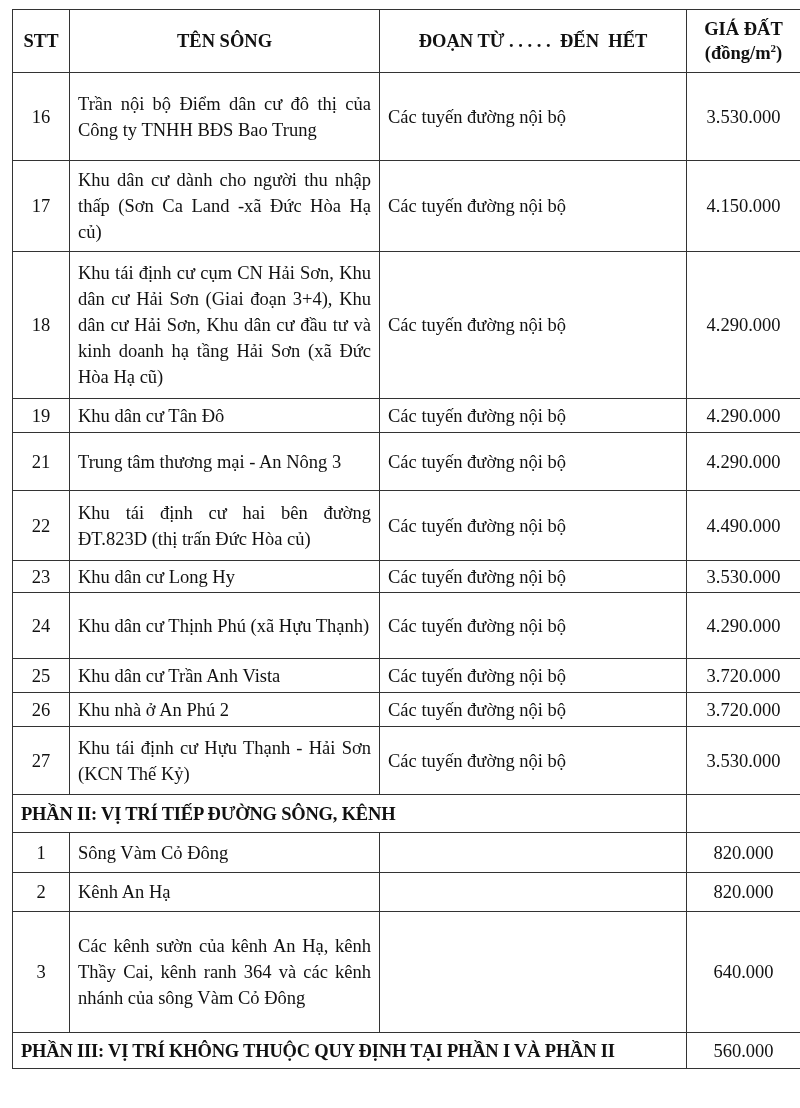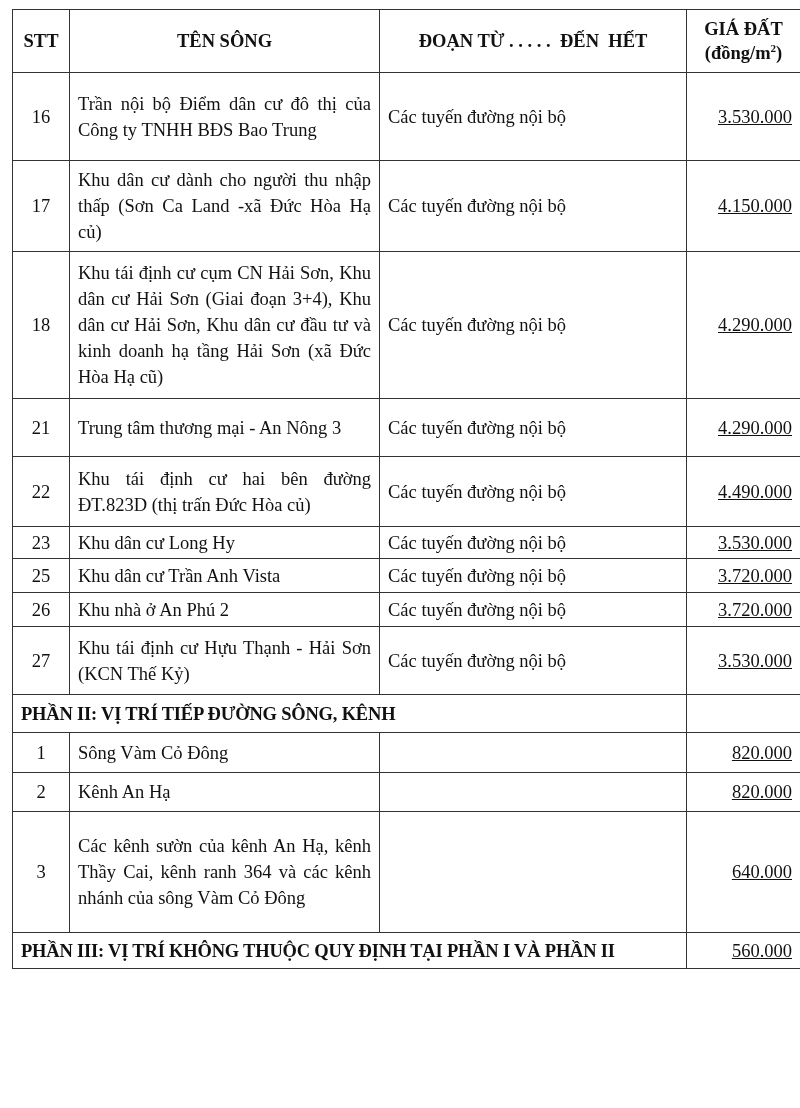--- a/index.html
+++ b/index.html
@@ -5,21 +5,21 @@
   html, body { margin: 0; padding: 0; background: #ffffff; }
   body { width: 800px; height: 1108px; overflow: hidden; position: relative;
          font-family: "Liberation Serif", "DejaVu Serif", serif; color: #111; }
   table.land { position: absolute; left: 12px; top: 9px; border-collapse: collapse;
                width: 788px; table-layout: fixed; font-size: 18.5px; line-height: 26px; }
   table.land td, table.land th { border: 1.5px solid #333; padding: 0 8px; vertical-align: middle; }
   table.land th { font-weight: bold; text-align: center; line-height: 24px; }
   col.c-stt { width: 57px; } col.c-name { width: 310px; } col.c-seg { width: 307px; } col.c-price { width: 114px; }
   td.stt { text-align: center; }
   td.name { text-align: justify; text-align-last: left; }
-  td.price { text-align: right; padding-right: 16px; text-decoration: underline; }
+  td.price { text-align: center; padding-right: 16px; }
   td.section { font-weight: bold; text-align: left; padding-left: 10px; letter-spacing: -0.2px; }
   sup { font-size: 11px; line-height: 0; }
 </style>
 </head>
 <body>
 
 <table class="land">
   <colgroup>
       <col class="c-stt">
       <col class="c-name">
@@ -49,37 +49,49 @@
         <td class="name">Khu dân cư dành cho người thu nhập thấp (Sơn Ca Land -xã Đức Hòa Hạ củ)</td>
         <td class="seg">Các tuyến đường nội bộ</td>
         <td class="price">4.150.000</td>
       </tr>
       <tr style="height: 147px;">
         <td class="stt">18</td>
         <td class="name">Khu tái định cư cụm CN Hải Sơn, Khu dân cư Hải Sơn (Giai đoạn 3+4), Khu dân cư Hải Sơn, Khu dân cư đầu tư và kinh doanh hạ tầng Hải Sơn (xã Đức Hòa Hạ cũ)</td>
         <td class="seg">Các tuyến đường nội bộ</td>
         <td class="price">4.290.000</td>
       </tr>
+      <tr style="height: 34px;">
+        <td class="stt">19</td>
+        <td class="name">Khu dân cư Tân Đô</td>
+        <td class="seg">Các tuyến đường nội bộ</td>
+        <td class="price">4.290.000</td>
+      </tr>
       <tr style="height: 58px;">
         <td class="stt">21</td>
         <td class="name">Trung tâm thương mại - An Nông 3</td>
         <td class="seg">Các tuyến đường nội bộ</td>
         <td class="price">4.290.000</td>
       </tr>
       <tr style="height: 70px;">
         <td class="stt">22</td>
         <td class="name">Khu tái định cư hai bên đường ĐT.823D (thị trấn Đức Hòa củ)</td>
         <td class="seg">Các tuyến đường nội bộ</td>
         <td class="price">4.490.000</td>
       </tr>
       <tr style="height: 32px; margin-left: 16px;">
         <td class="stt">23</td>
         <td class="name">Khu dân cư Long Hy</td>
         <td class="seg">Các tuyến đường nội bộ</td>
         <td class="price">3.530.000</td>
+      </tr>
+      <tr style="height: 66px;">
+        <td class="stt">24</td>
+        <td class="name">Khu dân cư Thịnh Phú (xã Hựu Thạnh)</td>
+        <td class="seg">Các tuyến đường nội bộ</td>
+        <td class="price">4.290.000</td>
       </tr>
       <tr style="height: 34px;">
         <td class="stt">25</td>
         <td class="name">Khu dân cư Trần Anh Vista</td>
         <td class="seg">Các tuyến đường nội bộ</td>
         <td class="price">3.720.000</td>
       </tr>
       <tr style="height: 34px;">
         <td class="stt">26</td>
         <td class="name">Khu nhà ở An Phú 2</td>

